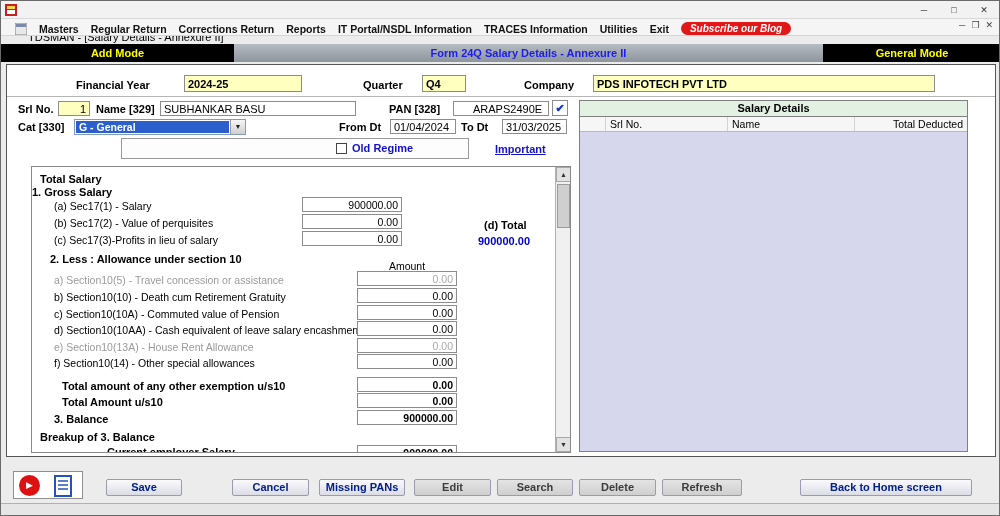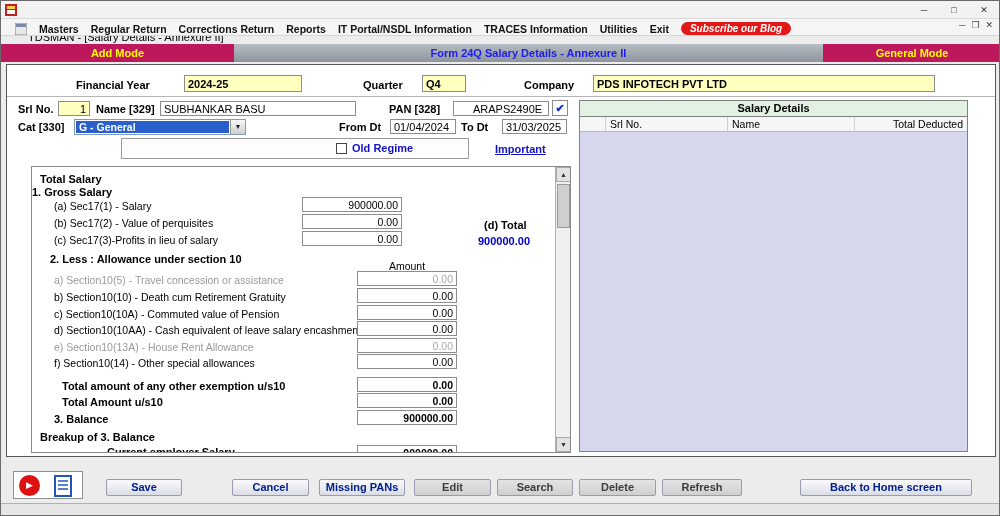--- a/index.html
+++ b/index.html
@@ -28,21 +28,21 @@
 
   
   #menubar { left:0; top:18px; width:100%; height:17px; background:#f5f5f5; border-bottom:1px solid #d5d5d5;
              display:flex; align-items:flex-end; gap:12px; padding-left:14px; }
   .menu-item { font-size:10.5px; font-weight:bold; color:#111; white-space:nowrap; }
   #subscribe { background:#e01818; color:#fff; font-style:italic; font-weight:bold; font-size:10px;
                border-radius:8px; padding:1px 9px; white-space:nowrap; }
   #mdi-controls { position:absolute; right:6px; top:19px; display:flex; gap:6px; font-size:9px; color:#444; }
 
   
-  #modebar { left:0; top:43px; width:100%; height:18px; background:#be185d; }
+  #modebar { left:0; top:43px; width:100%; height:18px; background:#000000; }
   #mode-left  { position:absolute; left:0; top:0; width:233px; height:18px; color:#ffff00; font-weight:bold;
                 text-align:center; line-height:18px; }
   #mode-center{ position:absolute; left:233px; top:0; width:589px; height:18px; text-align:center; line-height:18px;
                 background:linear-gradient(180deg,#b6bcc4,#8d949c); color:#1c1cee; font-weight:bold; }
   #mode-right { position:absolute; left:822px; top:0; width:178px; height:18px; color:#ffff00; font-weight:bold;
                 text-align:center; line-height:18px; }
 
   
   #main-panel { left:5px; top:63px; width:990px; height:393px; background:#fff; border:1px solid #555; }
 

